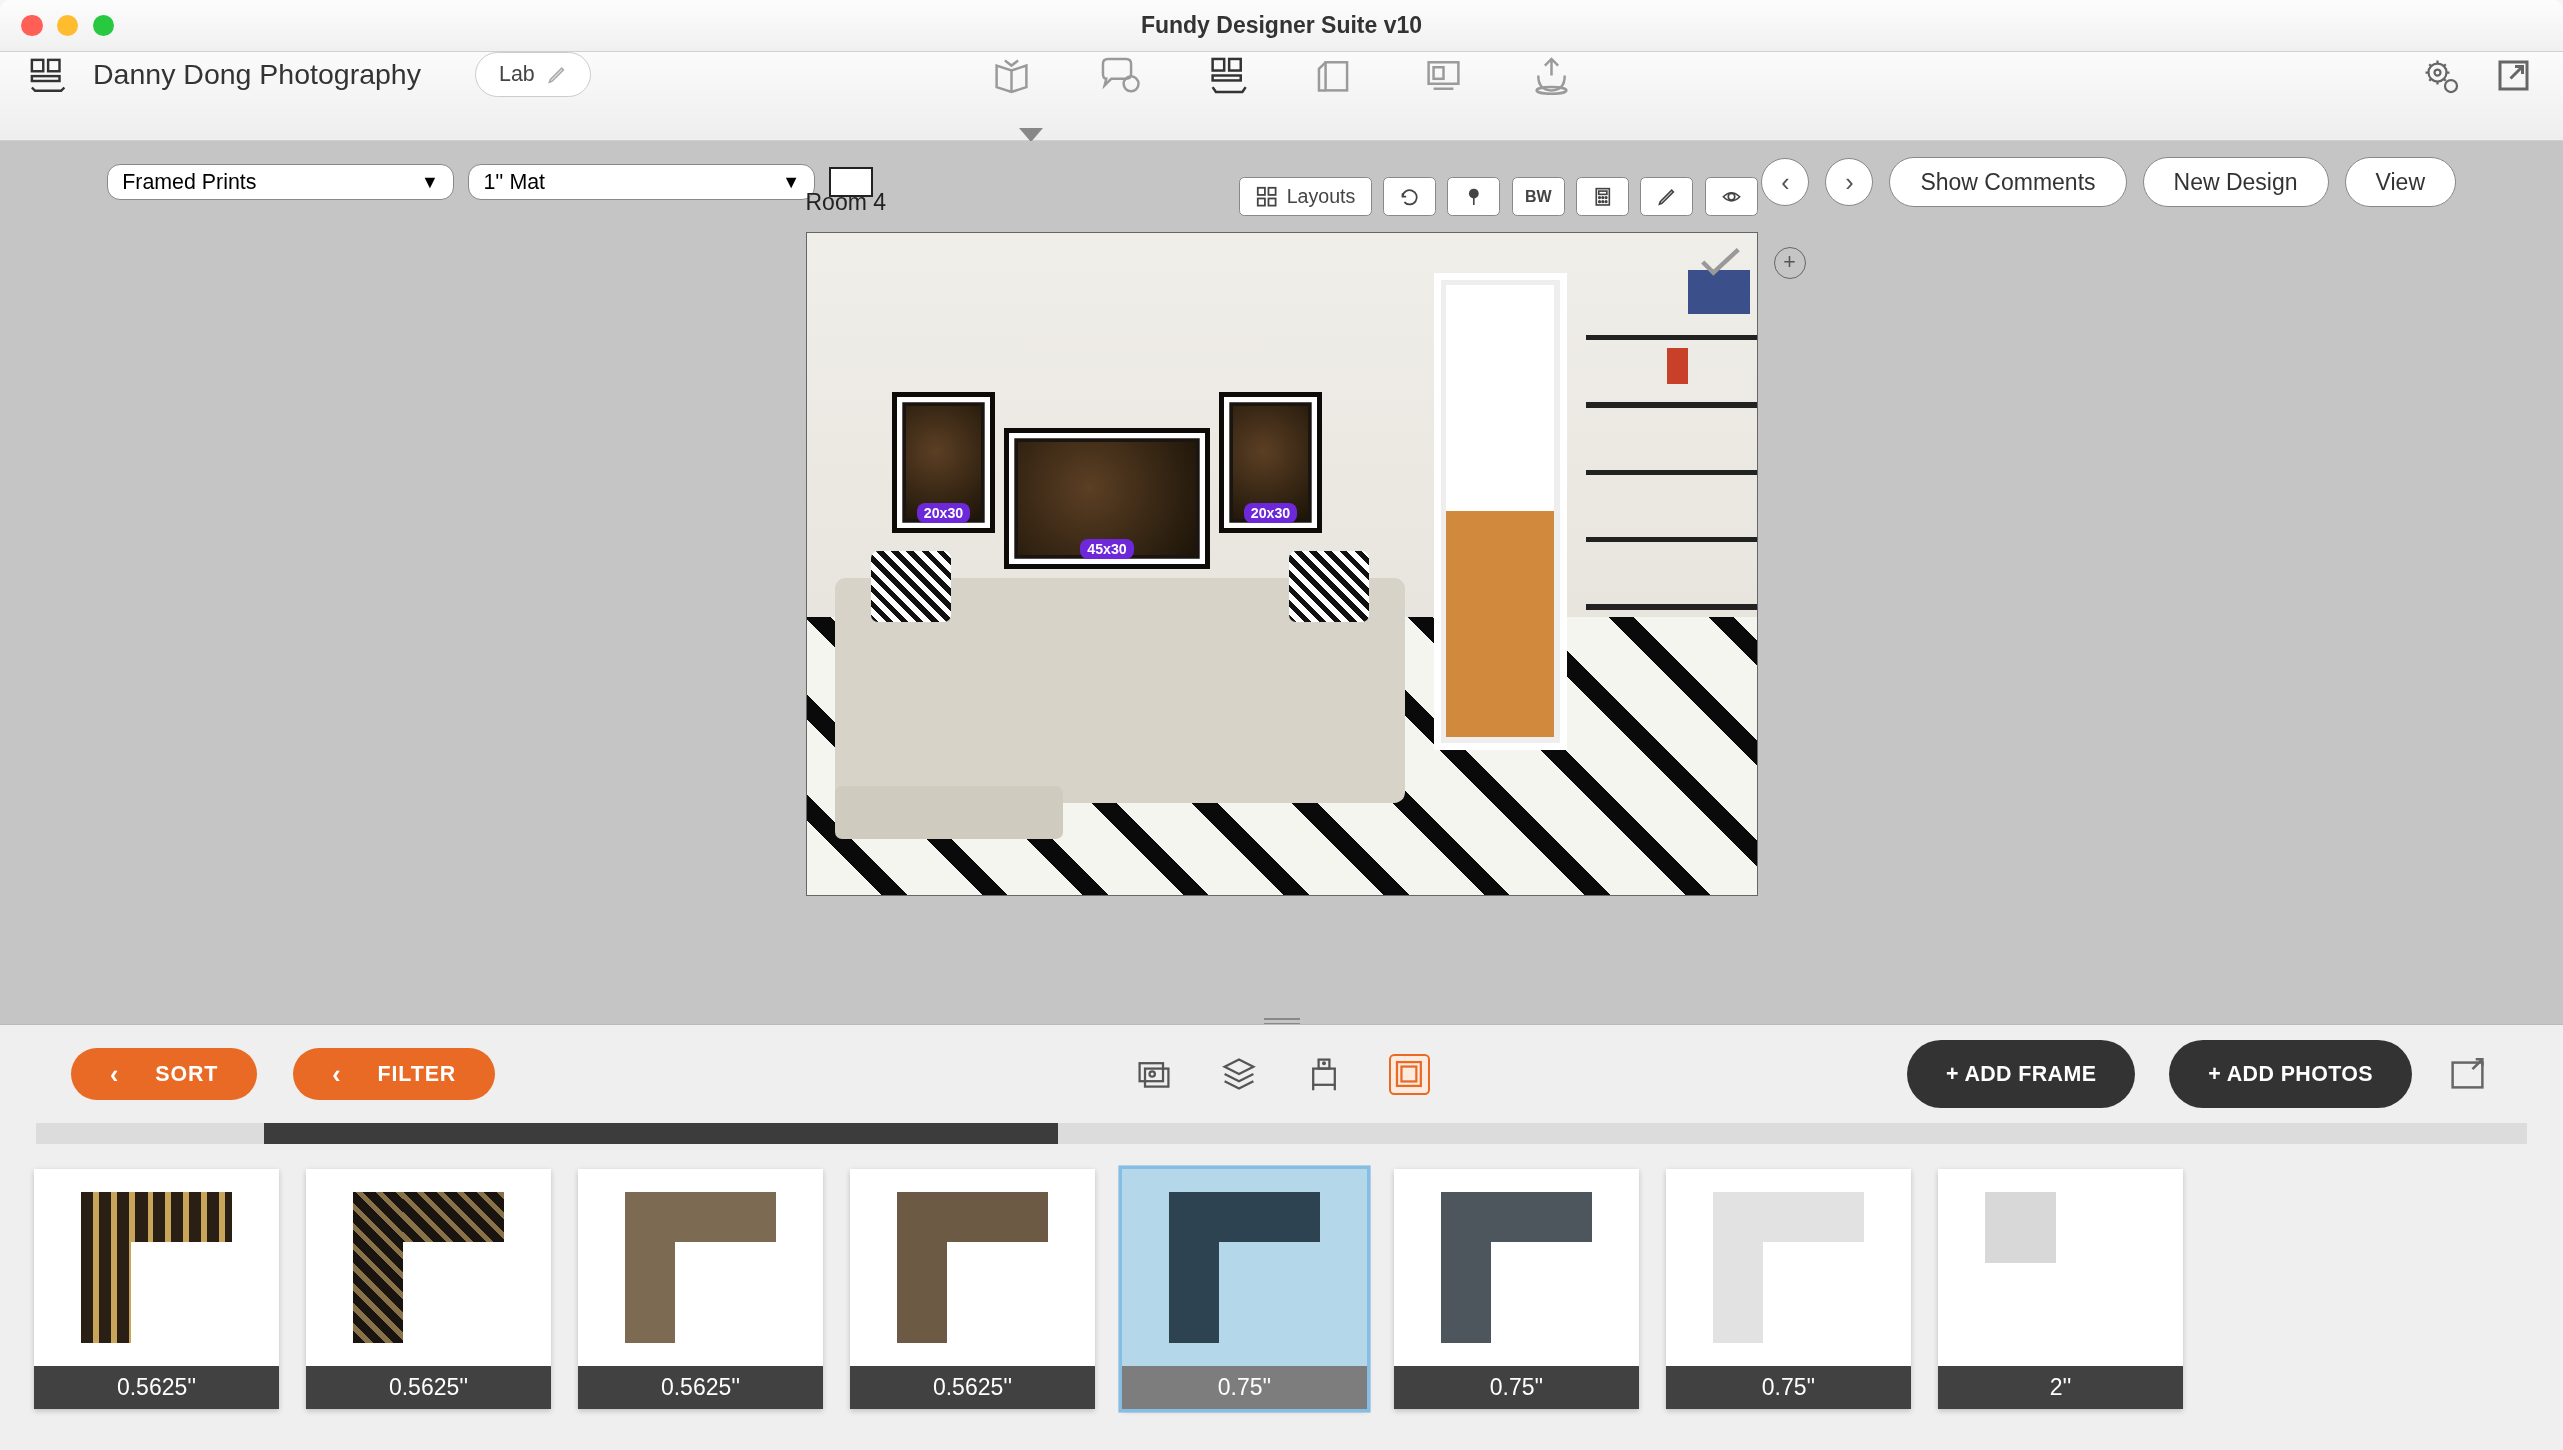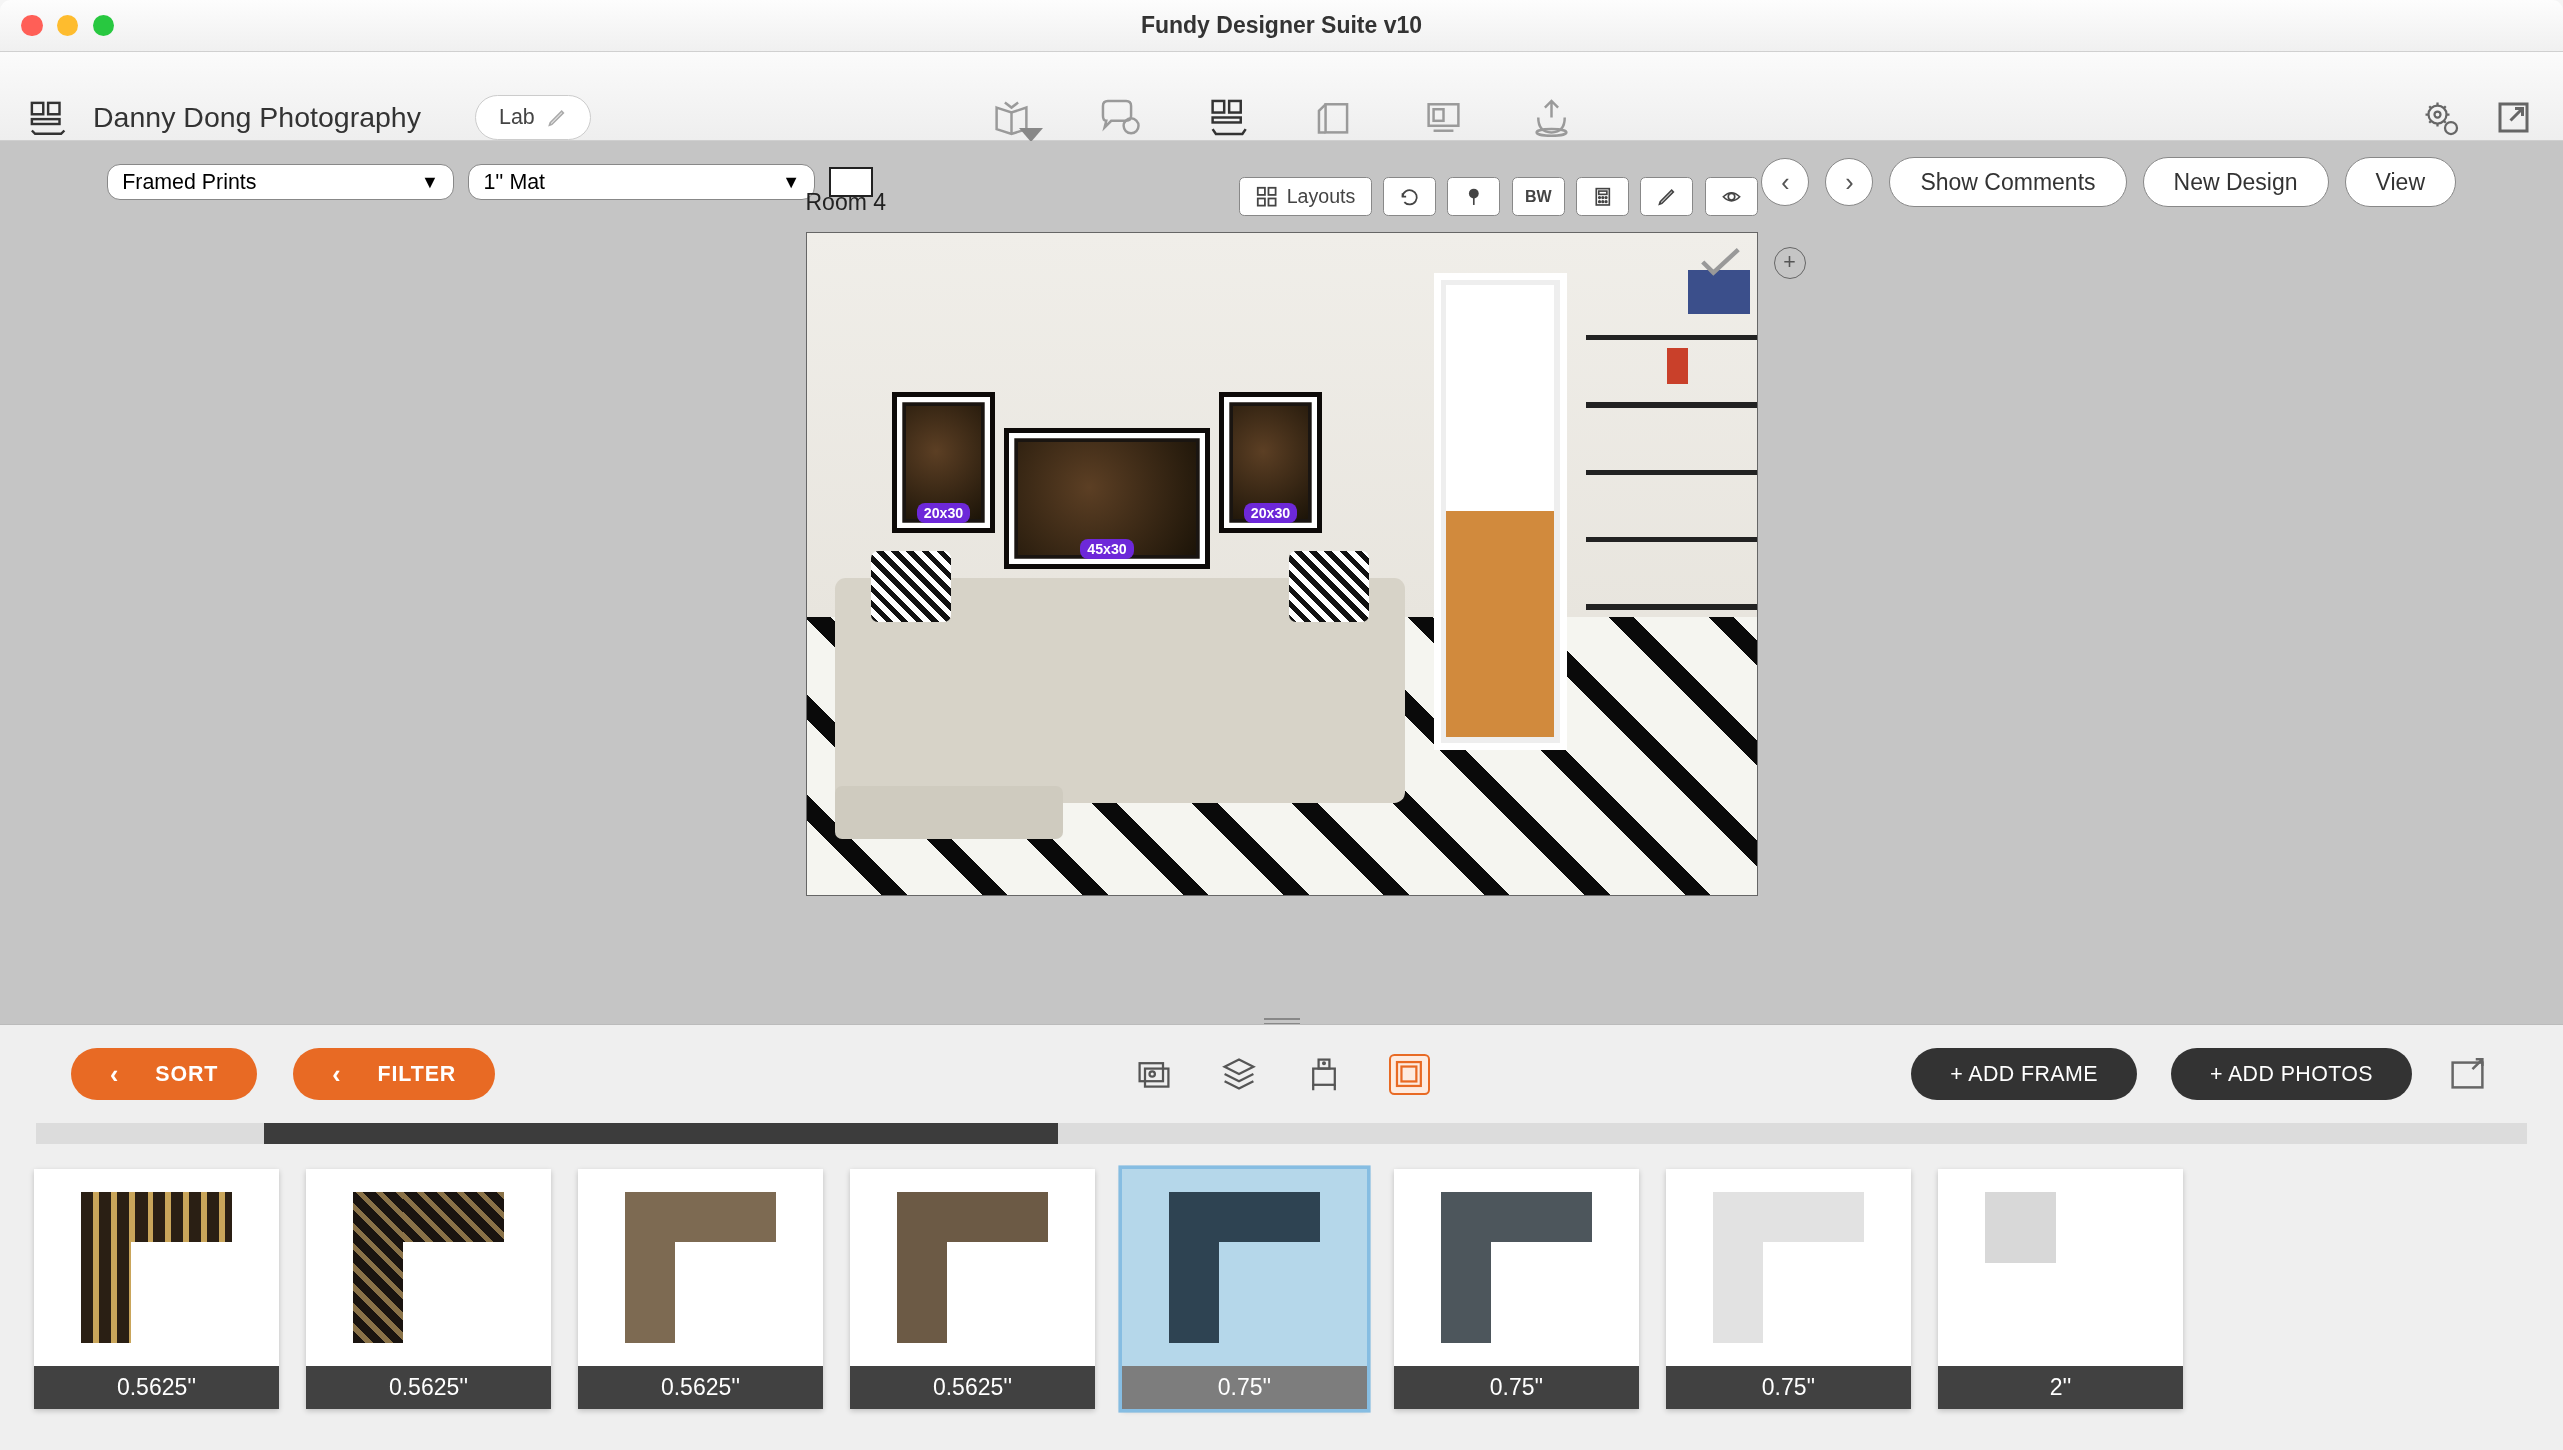--- a/index.html
+++ b/index.html
@@ -8,21 +8,21 @@
 
 .titlebar { height: 52px; background: linear-gradient(#fdfdfd, #f0f0f0); border-bottom: 0.9px solid #d0d0d0; display: flex; align-items: center; position: relative; border-radius: 10.7px 10.7px 0 0; }
 .traffic-lights { display: flex; gap: 14.2px; padding-left: 21.4px; }
 .tl { width: 21.4px; height: 21.4px; border-radius: 50%; }
 .tl-close { background: #ff5f57; }
 .tl-min { background: #febc2e; }
 .tl-max { background: #28c840; }
 .title-text { position: absolute; left: 50%; transform: translateX(-50%); font-weight: 600; color: #333; font-size: 23px; }
 
 
-.main-toolbar { height: 89px; background: linear-gradient(#fbfbfb, #eeeeee); border-bottom: 0.9px solid #cfcfcf; display: flex; align-items: flex-end; padding: 0 27px; position: relative; }
+.main-toolbar { height: 89px; background: linear-gradient(#fbfbfb, #eeeeee); border-bottom: 0.9px solid #cfcfcf; display: flex; align-items: flex-start; padding: 0 27px; position: relative; }
 .toolbar-left { display: flex; align-items: center; gap: 18px; }
 .app-logo-icon { width: 39px; height: 39px; }
 .project-name { font-size: 28.5px; font-weight: 500; color: #333; margin-left: 9px; }
 .lab-pill { display: flex; align-items: center; gap: 12.5px; background: #fff; border: 0.9px solid #ccc; border-radius: 36px; padding: 9px 23px; margin-left: 36px; font-size: 21.4px; color: #444; }
 .toolbar-center { position: absolute; left: 50%; transform: translateX(-50%); display: flex; gap: 62px; }
 .mode-icon { width: 46px; height: 46px; display: flex; align-items: center; justify-content: center; color: #9a9a9a; }
 .toolbar-right { margin-left: auto; display: flex; gap: 27px; }
 .pointer-triangle { position: absolute; left: 50%; transform: translateX(-50%); bottom: -1.8px; width: 0; height: 0; border-left: 12.5px solid transparent; border-right: 12.5px solid transparent; border-top: 14.2px solid #888; margin-left: -251px; }
 
 
@@ -79,21 +79,21 @@
 
 .panel-bar { display: flex; align-items: center; padding: 18px 71px 18px 71px; gap: 36px; height: 98px; }
 .orange-btn { background: #e86a24; color: #fff; border: none; border-radius: 36px; height: 52px; display: flex; align-items: center; gap: 27px; padding: 0 39px; font-size: 21.4px; font-weight: 600; letter-spacing: 0.9px; }
 .orange-btn .chev { font-size: 25px; margin-right: 9px; }
 
 .panel-center-icons { position: absolute; left: 50%; transform: translateX(-50%); display: flex; gap: 44px; }
 .pc-icon { width: 41px; height: 41px; display: flex; align-items: center; justify-content: center; color: #555; }
 .pc-icon.active { border: 2.7px solid #e86a24; border-radius: 5.3px; padding: 3.6px; background: #fdebe0; }
 
 .panel-right-btns { margin-left: auto; display: flex; gap: 34px; align-items: center; }
-.dark-btn { background: #333; color: #fff; border: none; border-radius: 36px; height: 52px; padding: 0 39px; font-size: 21.4px; font-weight: 400; letter-spacing: 0.4px; }
+.dark-btn { background: #333; color: #fff; border: none; border-radius: 36px; height: 68px; padding: 0 39px; font-size: 21.4px; font-weight: 700; letter-spacing: 0.4px; }
 .export-icon { width: 46px; height: 46px; color: #666; }
 
 .scrolltrack { height: 21.4px; background: #dcdcdc; margin: 0 36px; position: relative; }
 .scrolltrack .thumb { position: absolute; top: 0; bottom: 0; left: 228px; width: 794px; background: #3c3c3c; }
 
 .frame-strip { display: flex; gap: 27px; padding: 25px 34px; overflow: hidden; }
 .frame-card { width: 245px; height: 240px; background: #fff; box-shadow: 0 1.8px 5.3px rgba(0,0,0,0.2); position: relative; display: flex; flex-direction: column; flex-shrink: 0; }
 .frame-card.selected { box-shadow: 0 0 0 3.6px #86bde2, 0 1.8px 5.3px rgba(0,0,0,0.2); }
 .frame-corner { flex: 1; display: flex; align-items: center; justify-content: center; position: relative; }
 .frame-size-label { height: 43px; background: #414141; color: #fff; display: flex; align-items: center; justify-content: center; font-size: 23px; }

